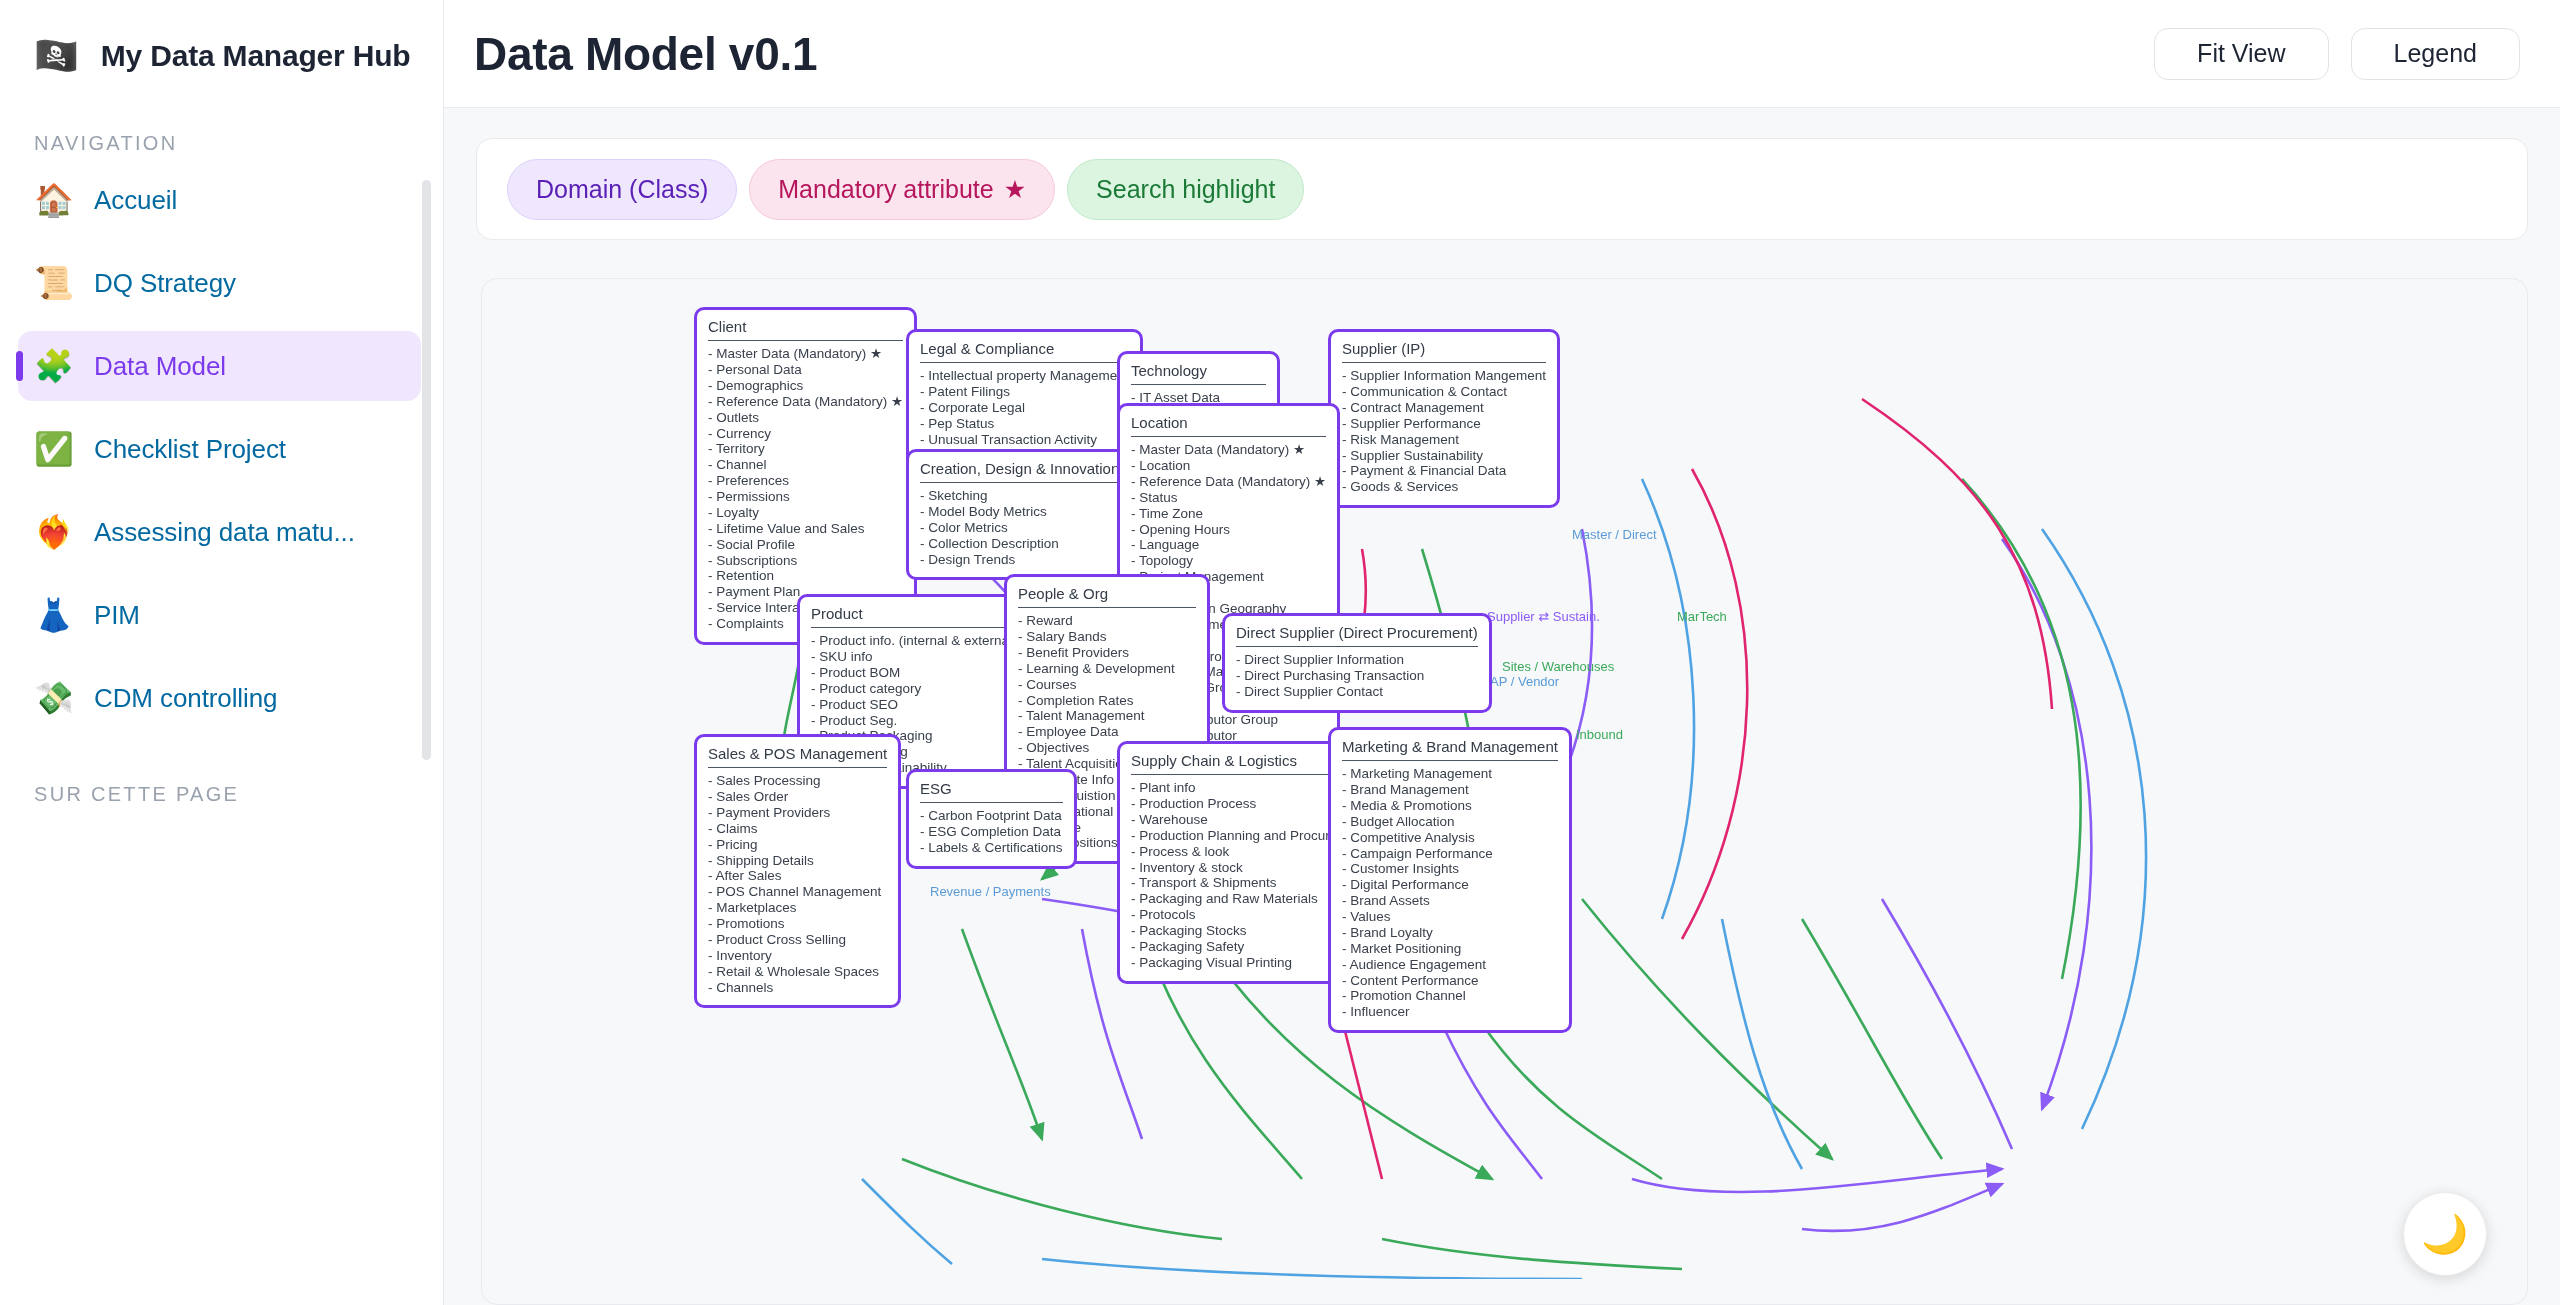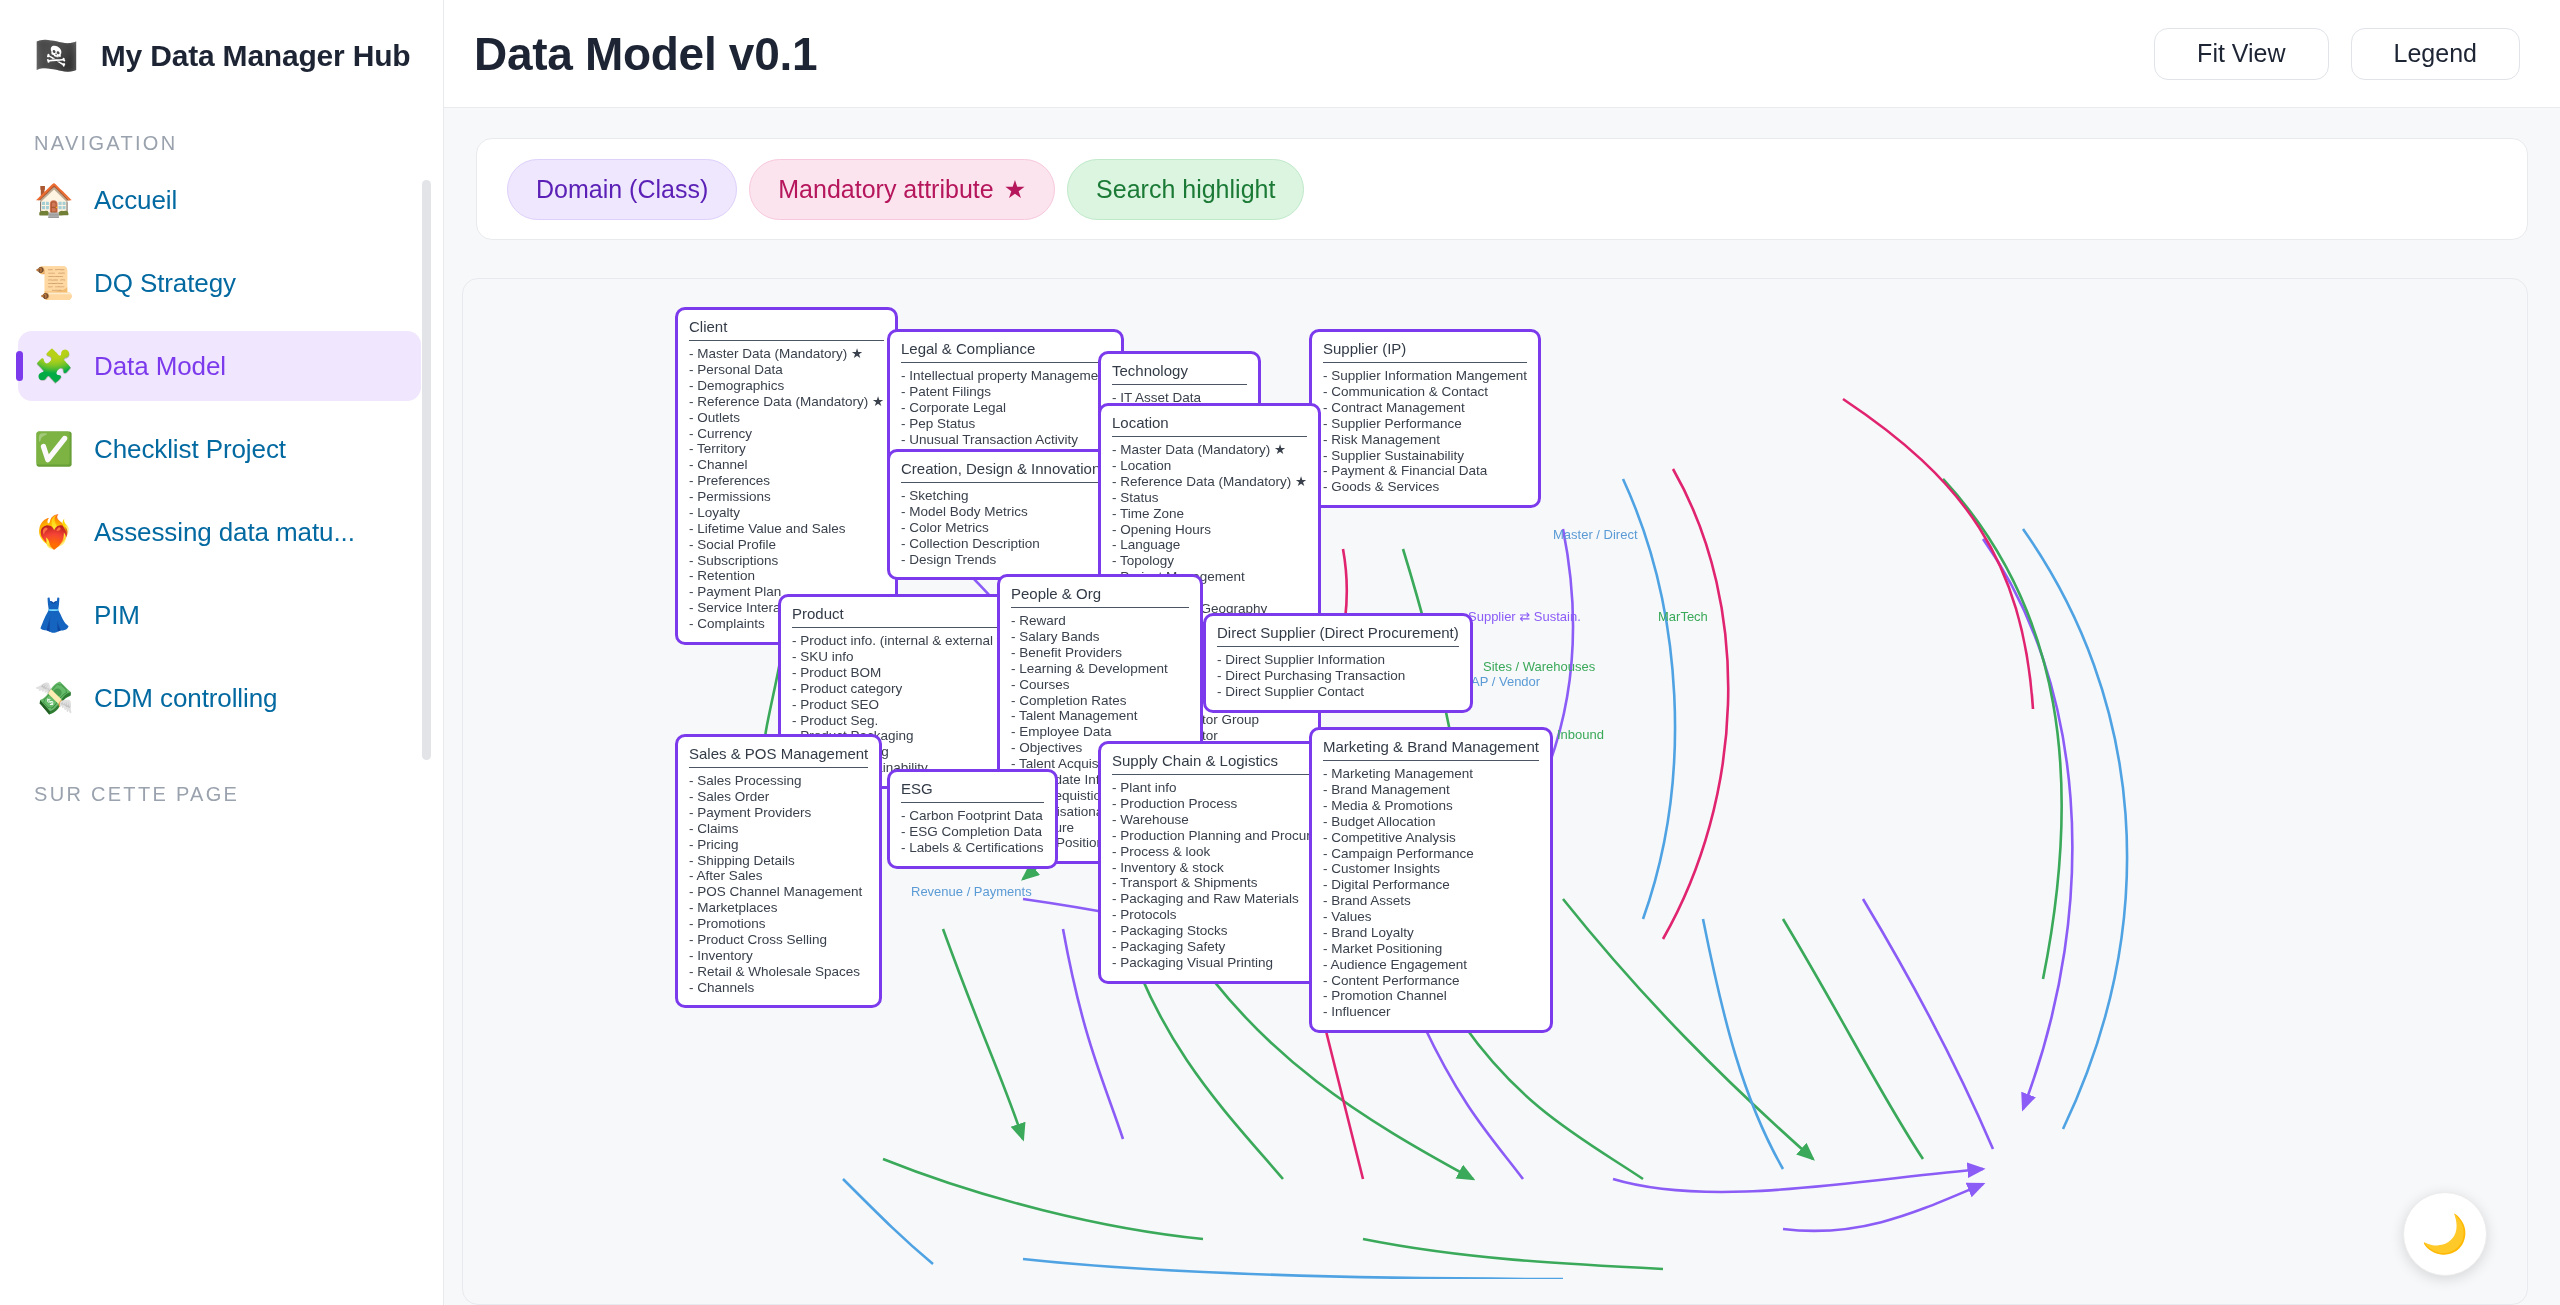--- a/index.html
+++ b/index.html
@@ -132,21 +132,21 @@
     align-items: center;
     gap: 10px;
     cursor: pointer;
     white-space: nowrap;
   }
   .chip-domain { background: #efe7fd; color: #5b21b6; border: 1px solid #ddd0fb; }
   .chip-mandatory { background: #fce4ee; color: #b5165c; border: 1px solid #f7c8dd; }
   .chip-search { background: #dcf5e1; color: #1b7a36; border: 1px solid #bfe9c9; }
 
   .canvas-card {
-    margin: 38px 32px 0 18px;
+    margin: 38px 32px 0 37px;
     background: #f7f8fa;
     border: 1px solid #e8eaed;
     border-radius: 16px;
     flex: 1 1 auto;
     position: relative;
     overflow: hidden;
   }
   .graph { position: absolute; inset: 0; }
   .graph svg { position: absolute; left: 0; top: 0; }
 
@@ -428,21 +428,21 @@
               <li>- SKU info</li>
               <li>- Product BOM</li>
               <li>- Product category</li>
               <li>- Product SEO</li>
               <li>- Product Seg.</li>
               <li>- Product Packaging</li>
               <li>- Internal pricing</li>
               <li>- Product sustainability</li>
             </ul>
           </div>
-          <div class="node" style="left: 534px; top: 295px; min-width: 148px; border-color: rgb(124, 58, 237);">
+          <div class="node" style="left: 522px; top: 295px; min-width: 148px; border-color: rgb(124, 58, 237);">
             <div class="node-title">People &amp; Org</div>
             <ul class="node-attrs">
               <li>- Reward</li>
               <li>- Salary Bands</li>
               <li>- Benefit Providers</li>
               <li>- Learning &amp; Development</li>
               <li>- Courses</li>
               <li>- Completion Rates</li>
               <li>- Talent Management</li>
               <li>- Employee Data</li>

